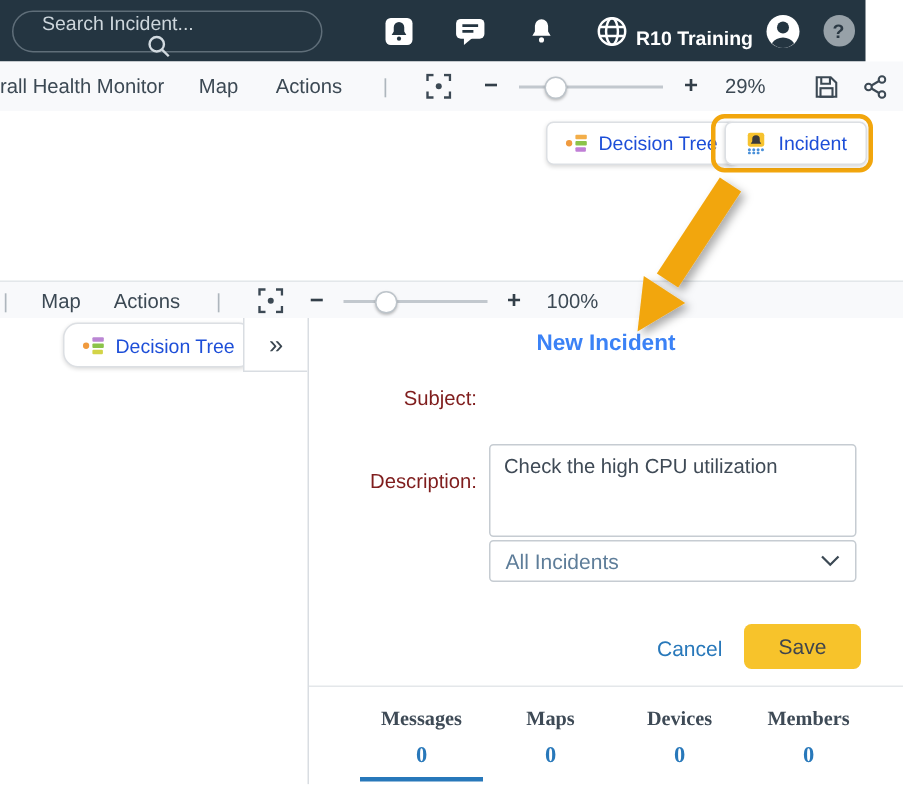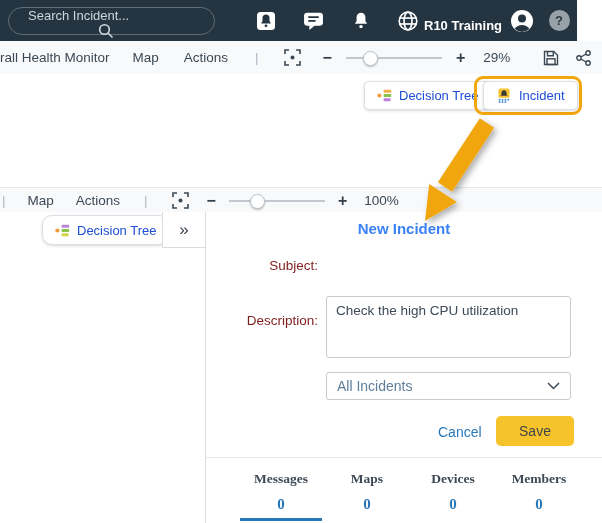--- a/index.html
+++ b/index.html
@@ -50,21 +50,21 @@
       border-left:1px solid #d9dde2;border-bottom:1px solid #d9dde2;display:flex;align-items:center;
       justify-content:center;font-size:17px;color:#3a4650;cursor:pointer;}
   #panel{position:relative;flex:1;background:#fff;border-left:1px solid #d9dde2;}
   #panel-title{position:absolute;left:0;right:0;top:8px;text-align:center;font-size:15px;
       font-weight:bold;color:#3b82f6;}
   .form-label{position:absolute;left:0;width:112px;text-align:right;font-size:13.5px;color:#7f1d1d;}
   .field{position:absolute;left:120px;width:245px;border:1px solid #c6ccd2;border-radius:3px;
       font-size:13.5px;color:#3f4a56;background:#fff;box-sizing:border-box;font-family:"Liberation Sans",sans-serif;}
   #subject-input{top:40px;height:28px;padding:0 9px;outline:none;}
   #desc-area{top:84px;height:62px;padding:5px 9px;resize:none;outline:none;line-height:1.35;}
-  #location-select{top:160px;height:28px;display:flex;align-items:center;justify-content:space-between;
+  #location-select{top:148px;height:28px;display:flex;align-items:center;justify-content:space-between;
       padding:0 10px;cursor:pointer;}
   #location-value{color:#5e7d99;font-size:14px;}
   .link{position:absolute;font-size:14px;color:#2878BA;cursor:pointer;}
   #save-btn{position:absolute;left:290px;top:204px;width:78px;height:30px;background:#F7C32B;
       border:none;border-radius:5px;font-size:14px;color:#40454d;cursor:pointer;
       font-family:"Liberation Sans",sans-serif;}
   #panel-divider{position:absolute;left:0;right:0;top:245px;height:0;border-top:1px solid #e4e7ea;}
   #tabs{position:absolute;left:34px;right:22px;top:246px;bottom:0;display:flex;
       justify-content:space-between;}
   .tab{min-width:82px;text-align:center;padding-top:13px;cursor:pointer;position:relative;font-family:Liberation Serif, serif;}

